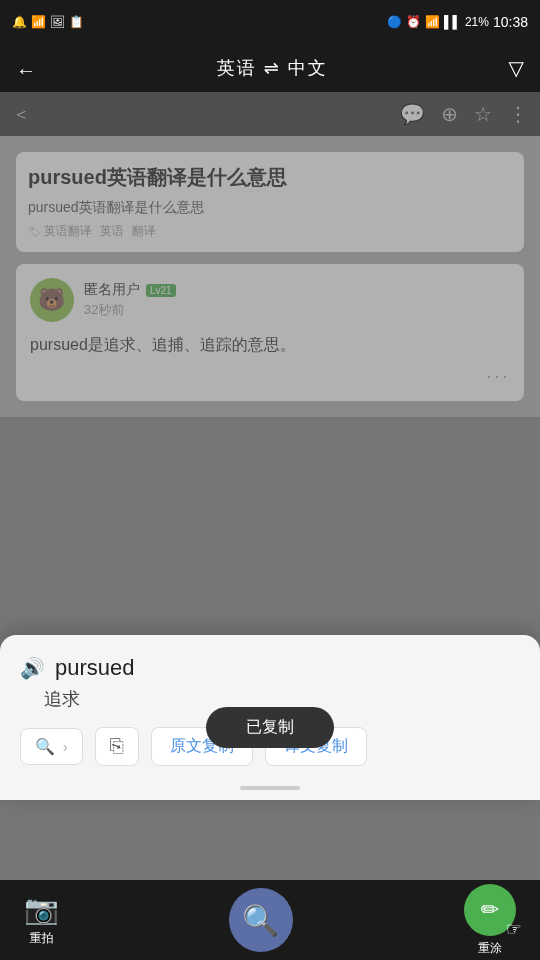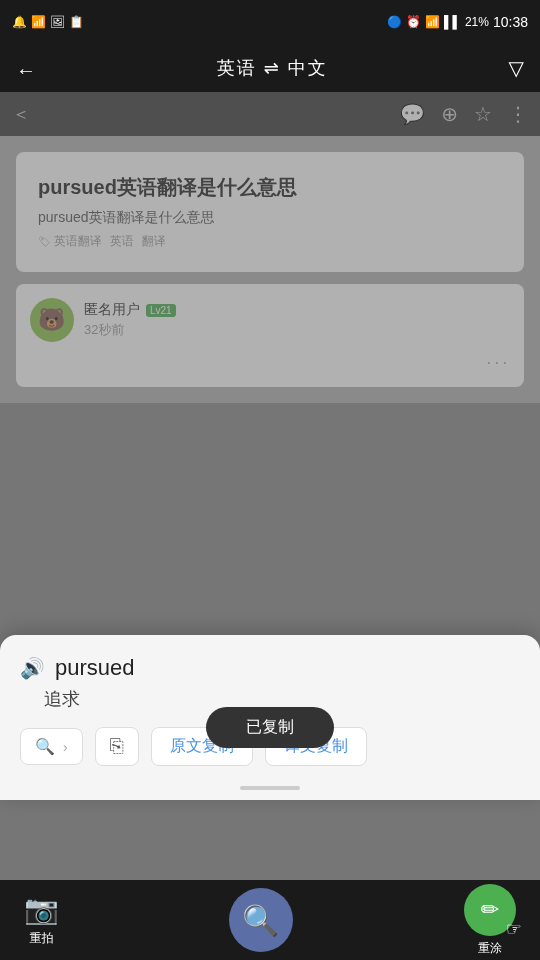--- a/index.html
+++ b/index.html
@@ -105,21 +105,21 @@
     .main-content {
       width: 100%;
       background: #b0b0b0;
       padding: 16px;
       position: relative;
     }
 
     .question-card {
       background: white;
       border-radius: 8px;
-      padding: 22px;
+      padding: 12px;
       margin-bottom: 12px;
     }
     .question-title {
       font-size: 20px;
       font-weight: bold;
       color: #222;
       margin-bottom: 8px;
     }
     .question-title span.highlight {
       background: white;
@@ -480,20 +480,21 @@
       <div class="user-info">
         <div class="avatar">🐻</div>
         <div class="user-meta">
           <div class="user-name-row">
             <span class="user-name">匿名用户</span>
             <span class="user-badge">Lv21</span>
           </div>
           <span class="user-time">32秒前</span>
         </div>
       </div>
+      <div class="answer-text">pursued是追求、追捕、追踪的意思。</div>
       <div class="answer-more">···</div>
     </div>
   </div>
 
   <div class="overlay"></div>
 
   <div class="bottom-sheet">
     <div class="sheet-word-row">
       <span class="sheet-speaker">🔊</span>
       <span class="sheet-word">pursued</span>

